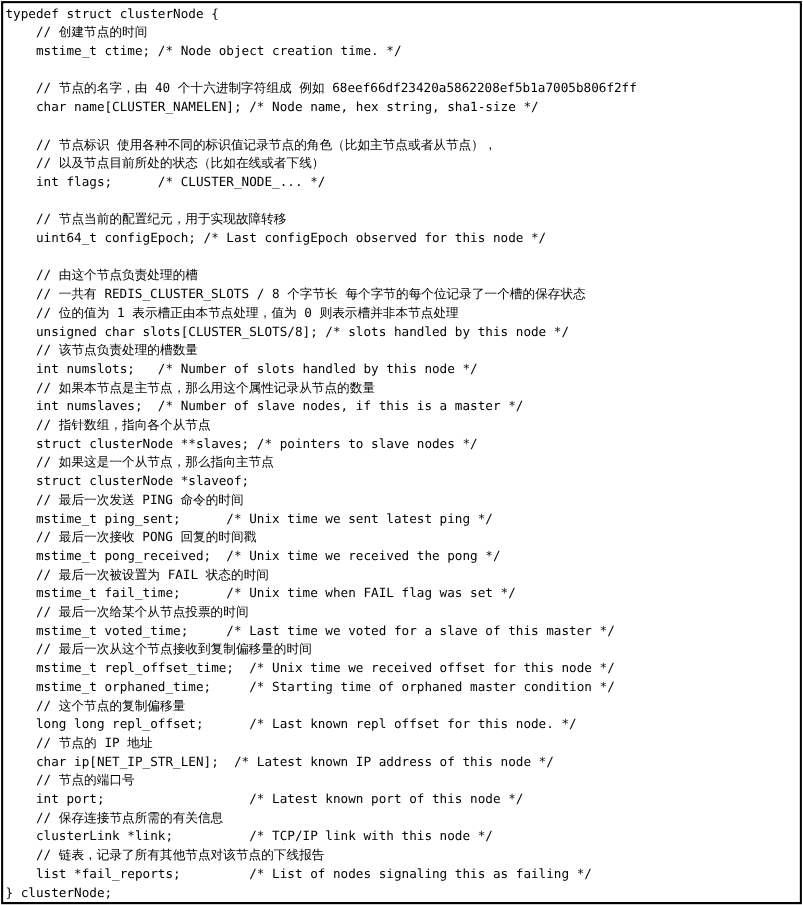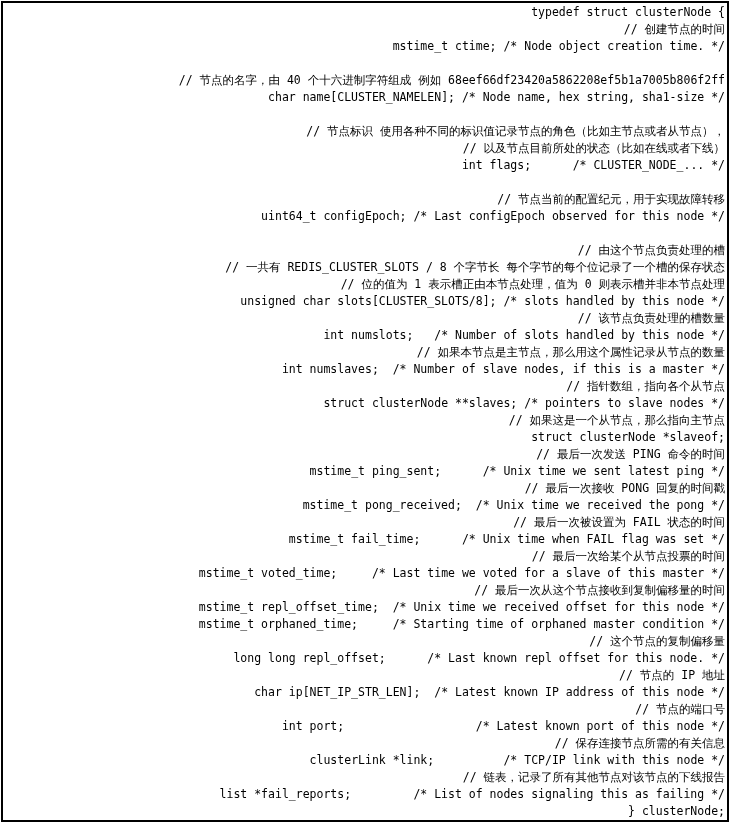--- a/index.html
+++ b/index.html
@@ -28,21 +28,20 @@
   pre.code {
     margin: 0;
     padding: 1px 2px 0 2px;
     font-family: "DejaVu Sans Mono", "Liberation Mono", monospace;
     font-size: 11.5px;
     line-height: 17px;
     color: #000000;
     background: #ffffff;
     white-space: pre;
     letter-spacing: 0;
-    text-align: right;
   }
 </style>
 </head>
 <body>
 
 <div class="screen">
   <div class="frame">
     <pre class="code">typedef struct clusterNode {
     // 创建节点的时间
     mstime_t ctime; /* Node object creation time. */

